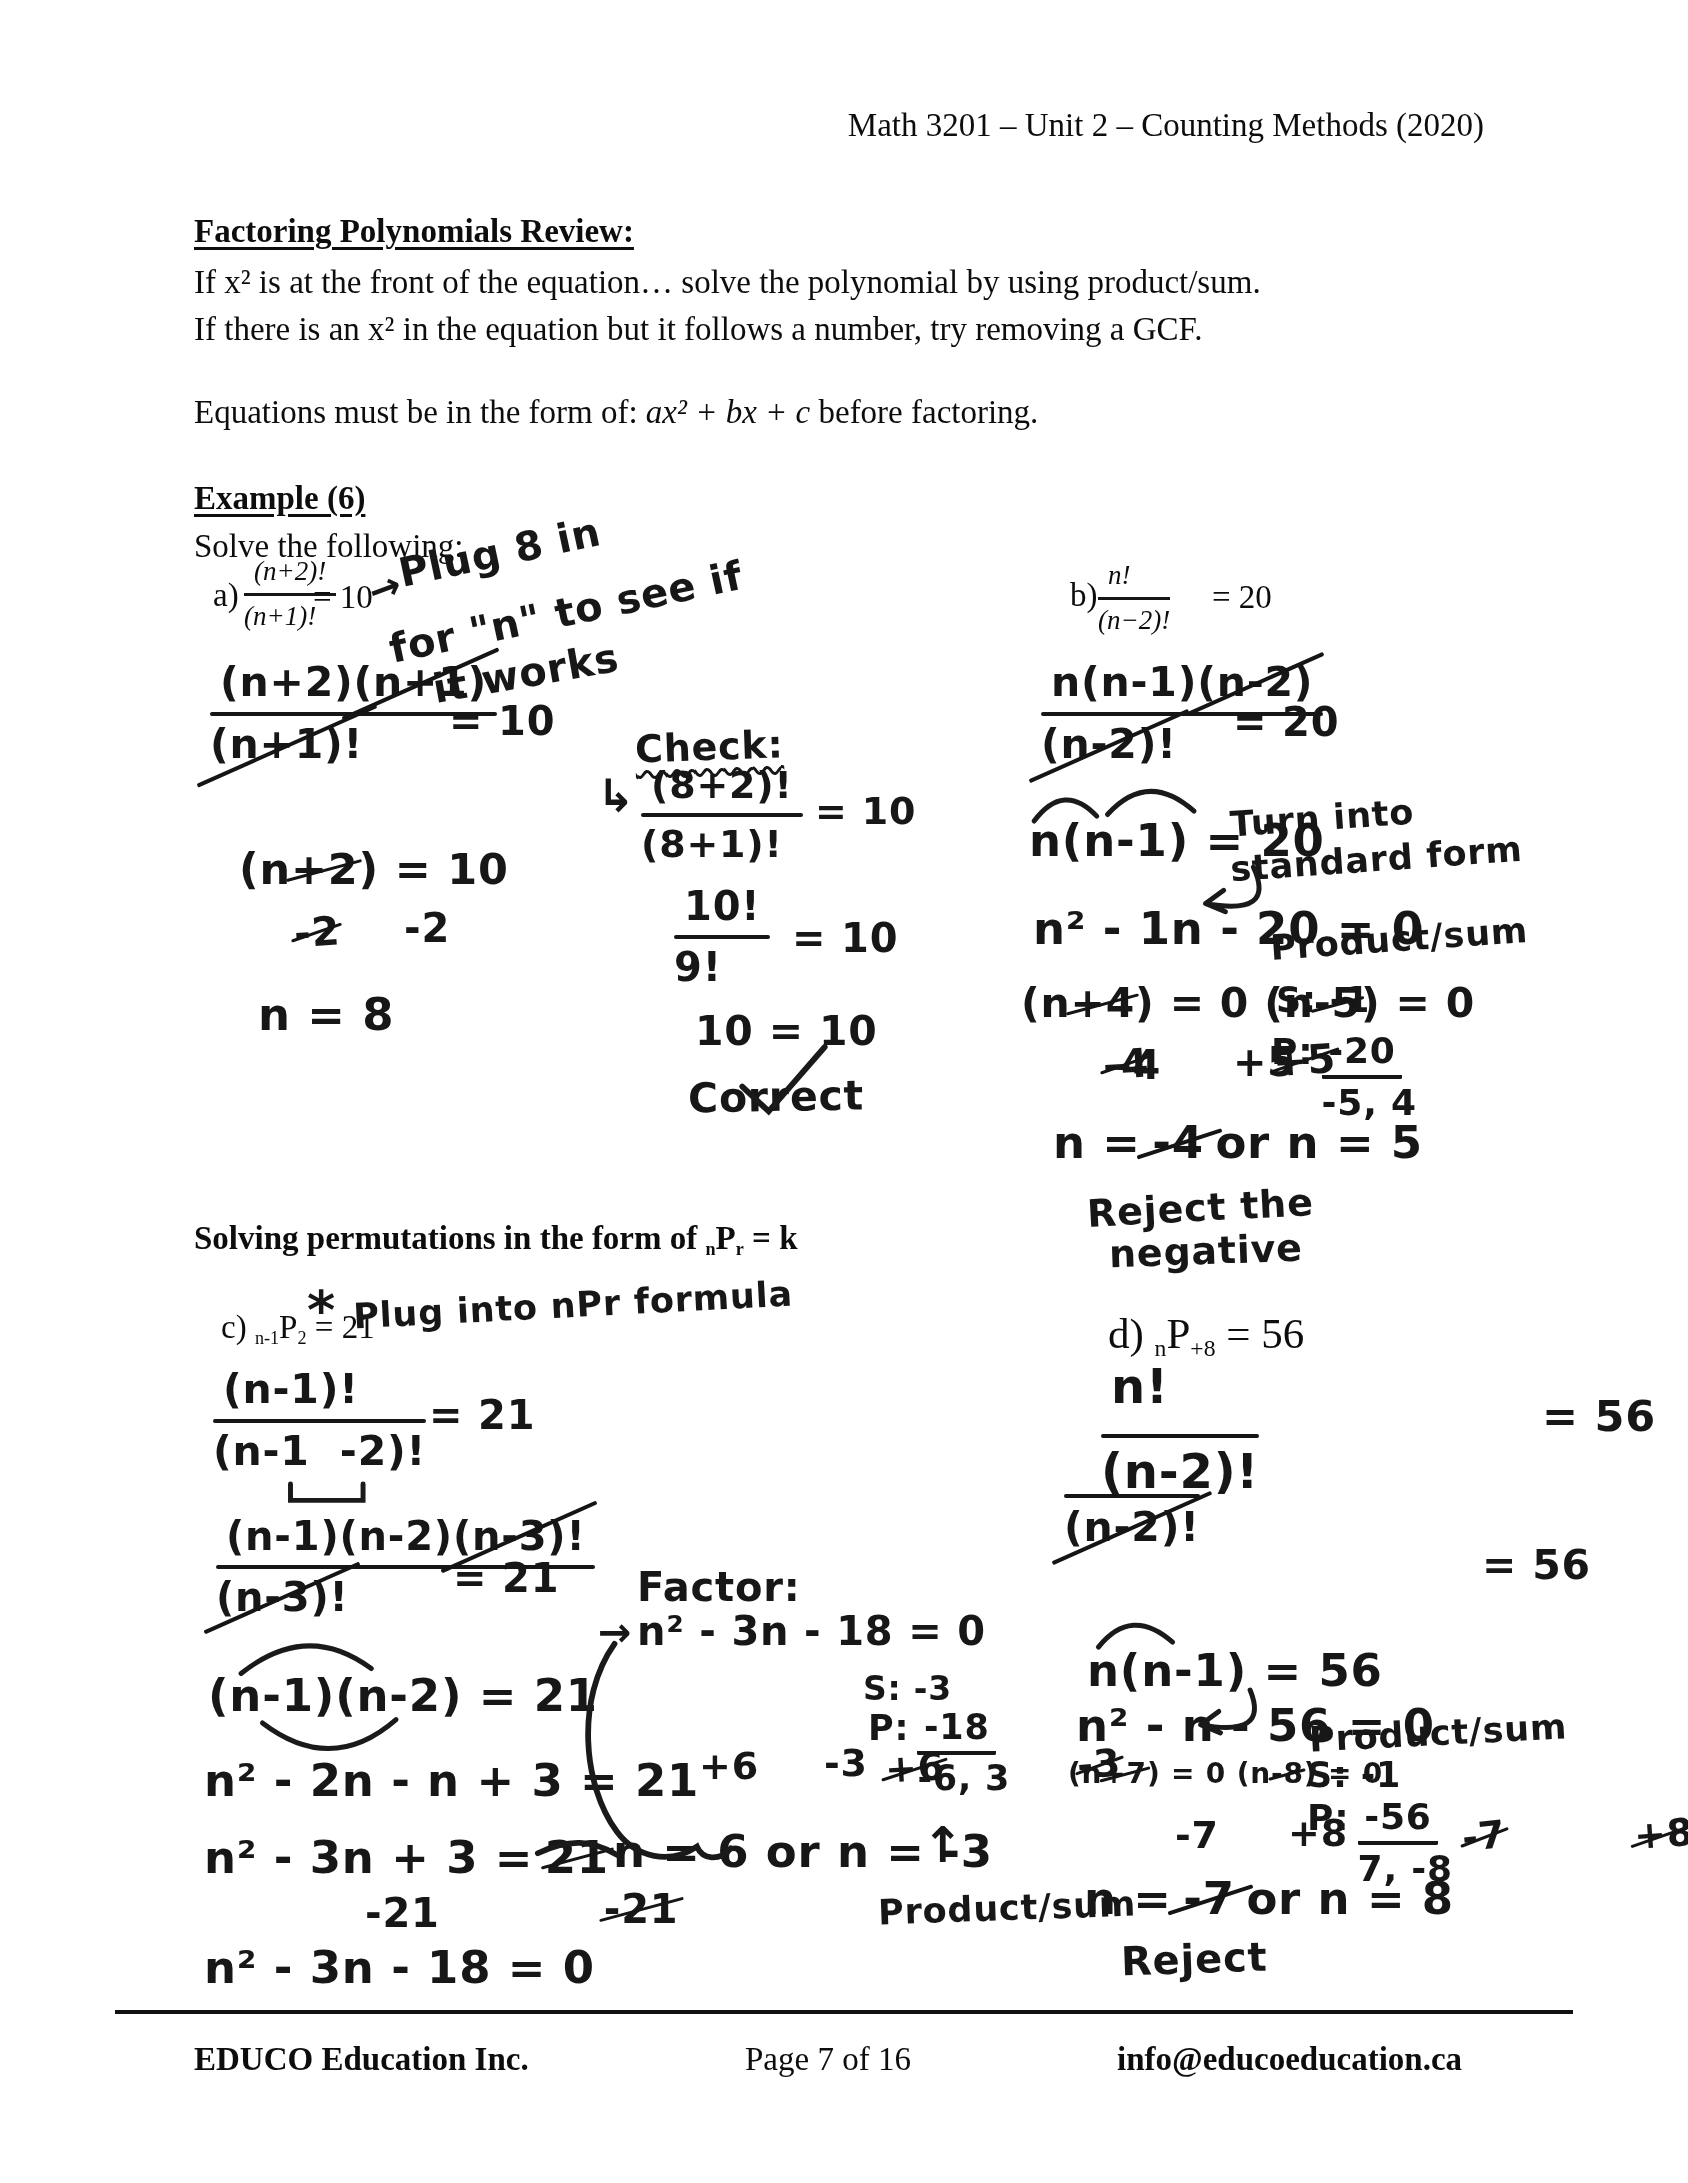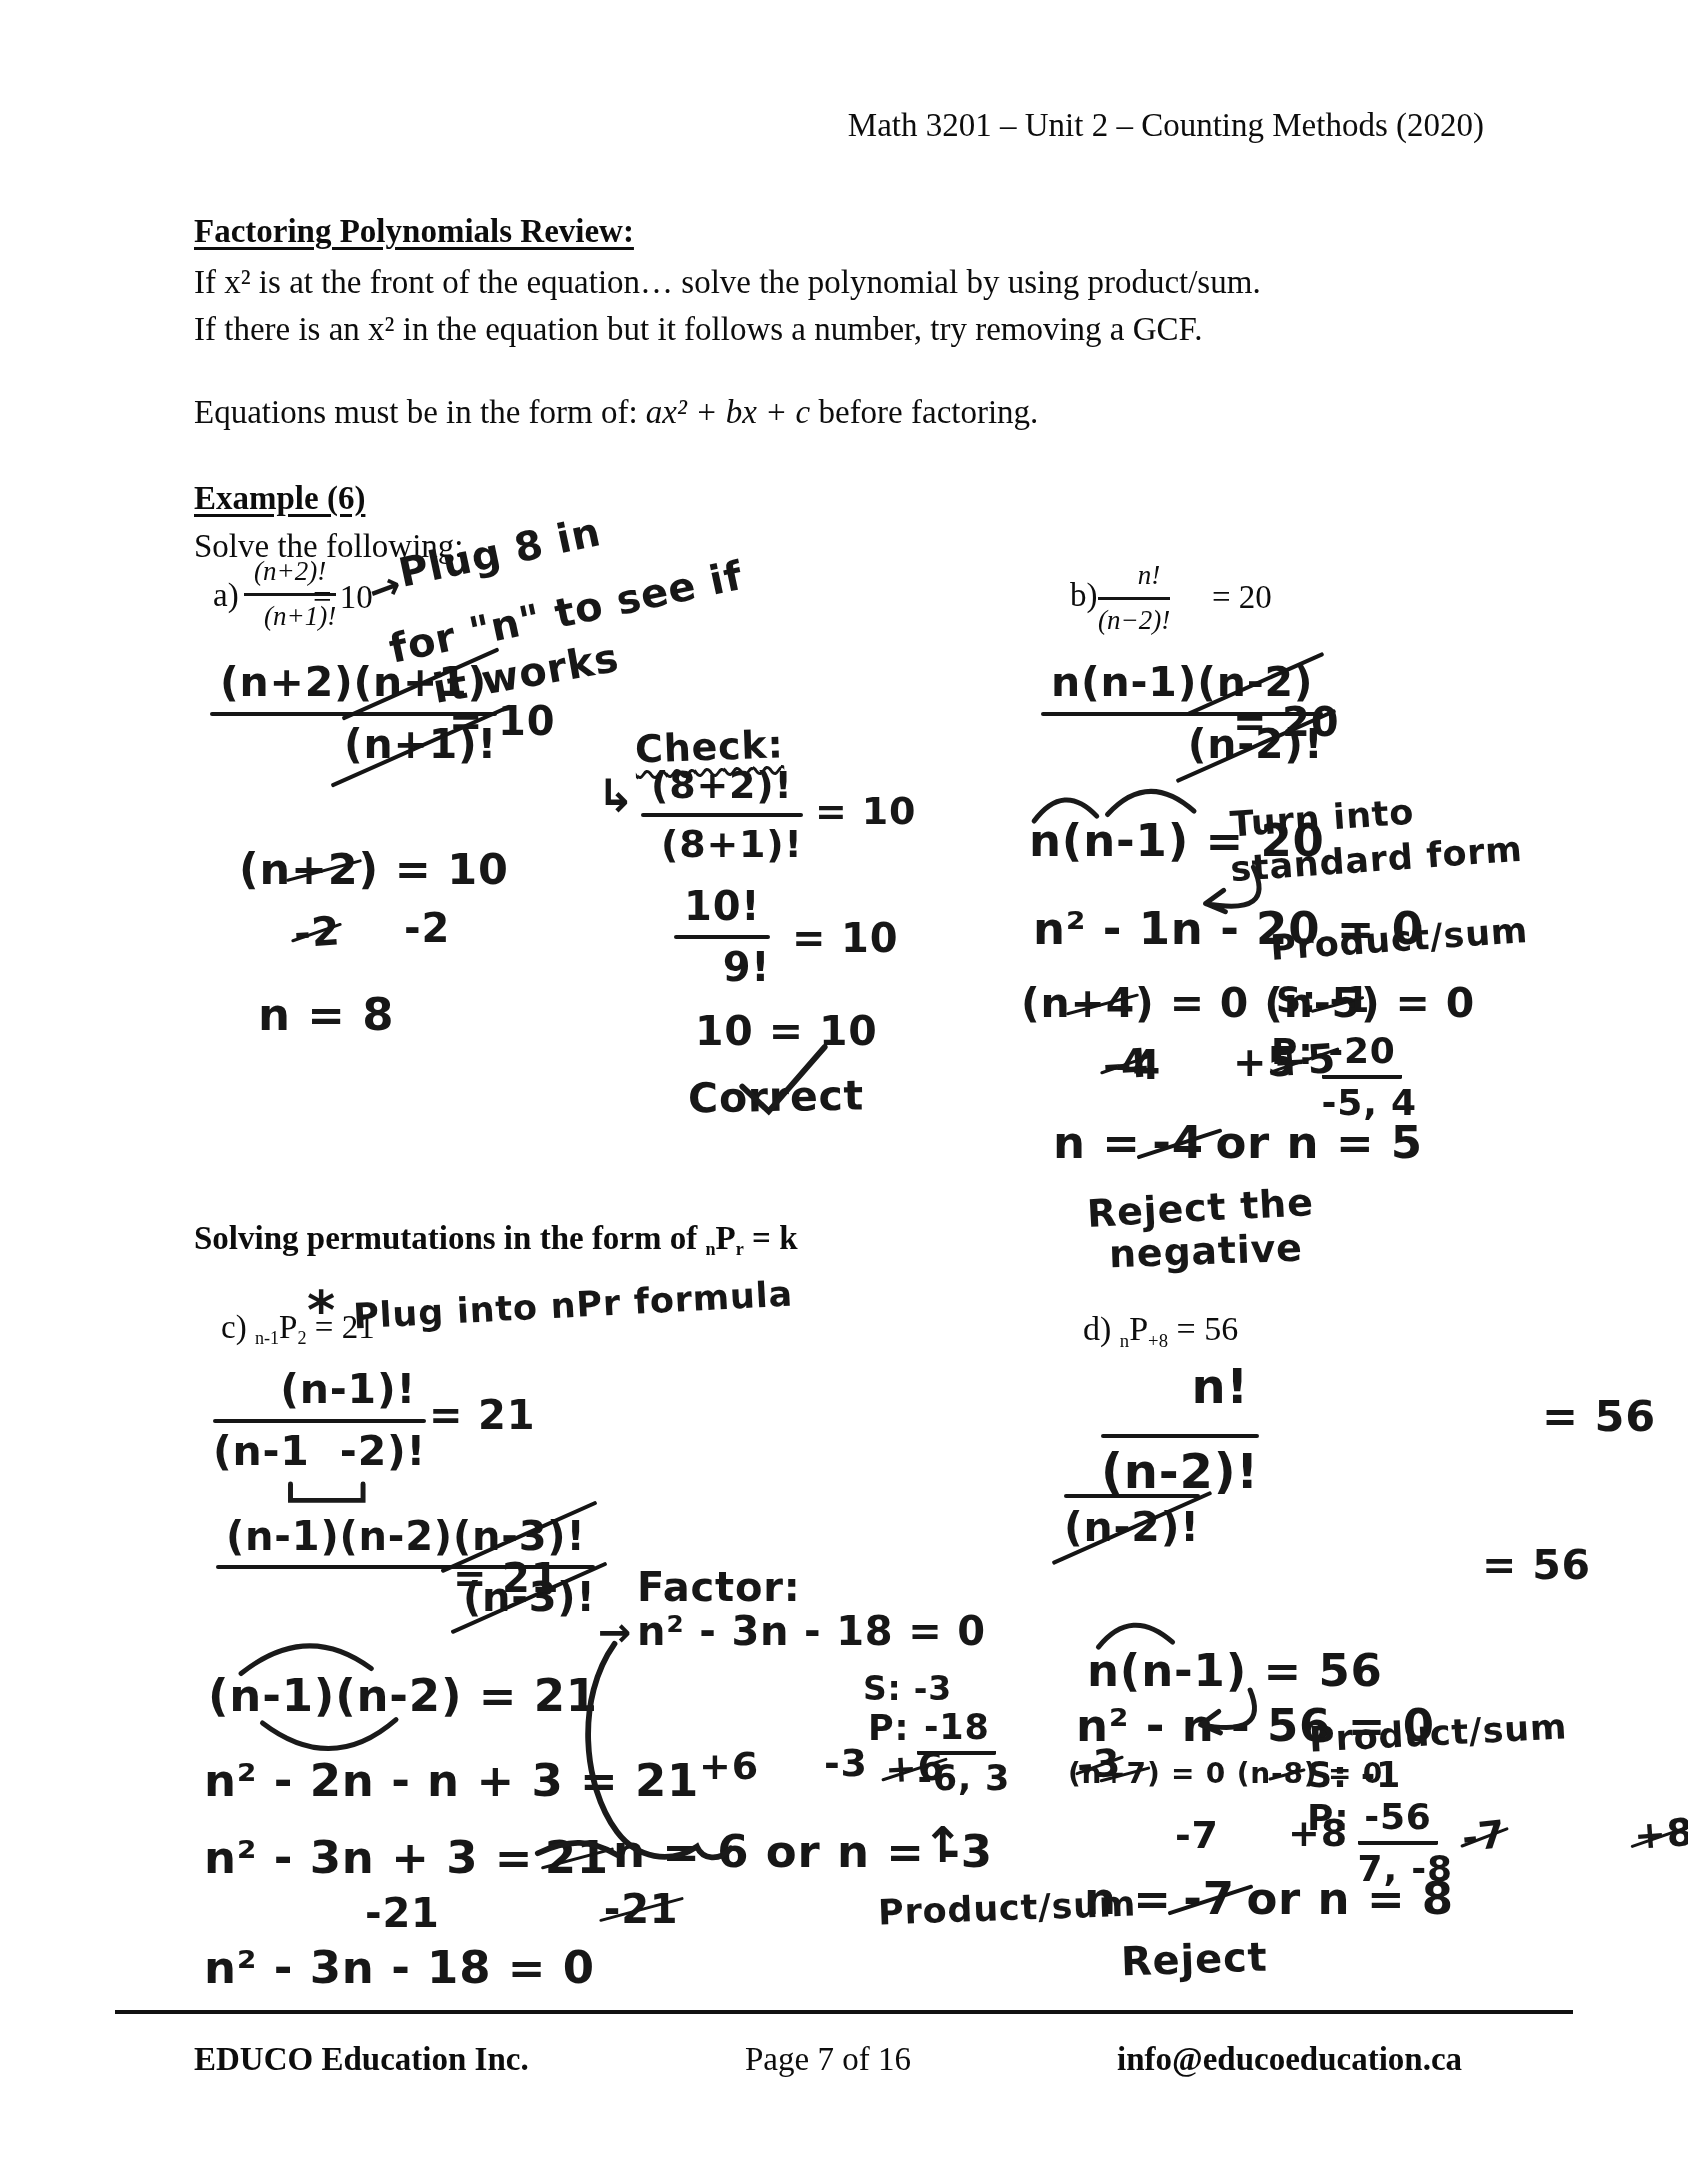--- a/index.html
+++ b/index.html
@@ -5,21 +5,21 @@
   * { margin:0; padding:0; box-sizing:border-box; }
   html,body { background:#ffffff; }
   .pg { position:relative; width:1689px; height:2183px; background:#fff;
         font-family:"Liberation Serif", serif; color:#0d0d0d; overflow:hidden; }
   .t { position:absolute; white-space:nowrap; line-height:1.15; }
   .b { font-weight:bold; }
   .i { font-style:italic; }
   .hu { text-decoration:underline; text-decoration-thickness:2.5px; text-underline-offset:5px; }
   .hw { font-family:"DejaVu Sans", sans-serif; font-weight:600; color:#171717; letter-spacing:0.8px; }
   .wavy { text-decoration:underline wavy; text-decoration-thickness:2.5px; text-underline-offset:8.2px; }
-  .frac { position:absolute; display:inline-flex; flex-direction:column; align-items:flex-end; text-align:center; line-height:1.1; }
+  .frac { position:absolute; display:inline-flex; flex-direction:column; align-items:flex-start; text-align:center; line-height:1.1; }
   .fnum { display:block; padding:0 10px 6.6px; }
   .fden { display:block; padding-top:6.6px; }
   .fbar { display:block; align-self:stretch; background:#161616; }
   .fb2 { height:2.5px; } .fb5 { height:4.1px; border-radius:2.5px; }
   .st { position:relative; display:inline-block; }
   .st::after { content:""; position:absolute; left:-8%; top:48%; width:116%; height:3.3px;
                background:#151515; transform:rotate(-15deg); border-radius:1.6px; }
   .stb::after { height:4.1px; left:-14%; width:128%; transform:rotate(-24deg); }
   .stl::after { height:4.1px; left:-34%; width:172%; transform:rotate(-18deg); }
   .psub { font-size:0.55em; vertical-align:-0.35em; }
@@ -200,21 +200,21 @@
   <div class="t hw st" style="left:642px;top:1744px;font-size:38px;transform:rotate(-3deg)">+6</div>
   <div class="t hw" style="left:699px;top:1745px;font-size:38px">+6</div>
   <div class="t hw st" style="left:771px;top:1740px;font-size:38px;transform:rotate(-5deg)">-3</div>
   <div class="t hw" style="left:824px;top:1742px;font-size:38px">-3</div>
 
   <div class="t hw" style="left:613px;top:1826px;font-size:45px">n = 6 or n = -3</div>
   <div class="t hw" style="left:922px;top:1818px;font-size:49px">↑</div>
   <div class="t hw" style="left:878px;top:1888px;font-size:35px;transform:rotate(-2deg)">Product/sum</div>
 
   
-  <div class="t" style="left:1083px;top:1309px;font-size:34px">
+  <div class="t" style="left:1108px;top:1309px;font-size:43px">
     <span>d)</span>&nbsp;<span class="psub">n</span><span>P</span><span class="psub">+8</span>&nbsp;<span>= 56</span>
   </div>
 
   
   <div class="frac hw" style="left:1101px;top:1360px;font-size:48px">
     <span class="fnum" style="padding-bottom:21.4px">n!</span>
     <span class="fbar fb5"></span>
     <span class="fden">(n-2)!</span>
   </div>
   <div class="t hw" style="left:1542px;top:1392px;font-size:43px">= 56</div>

